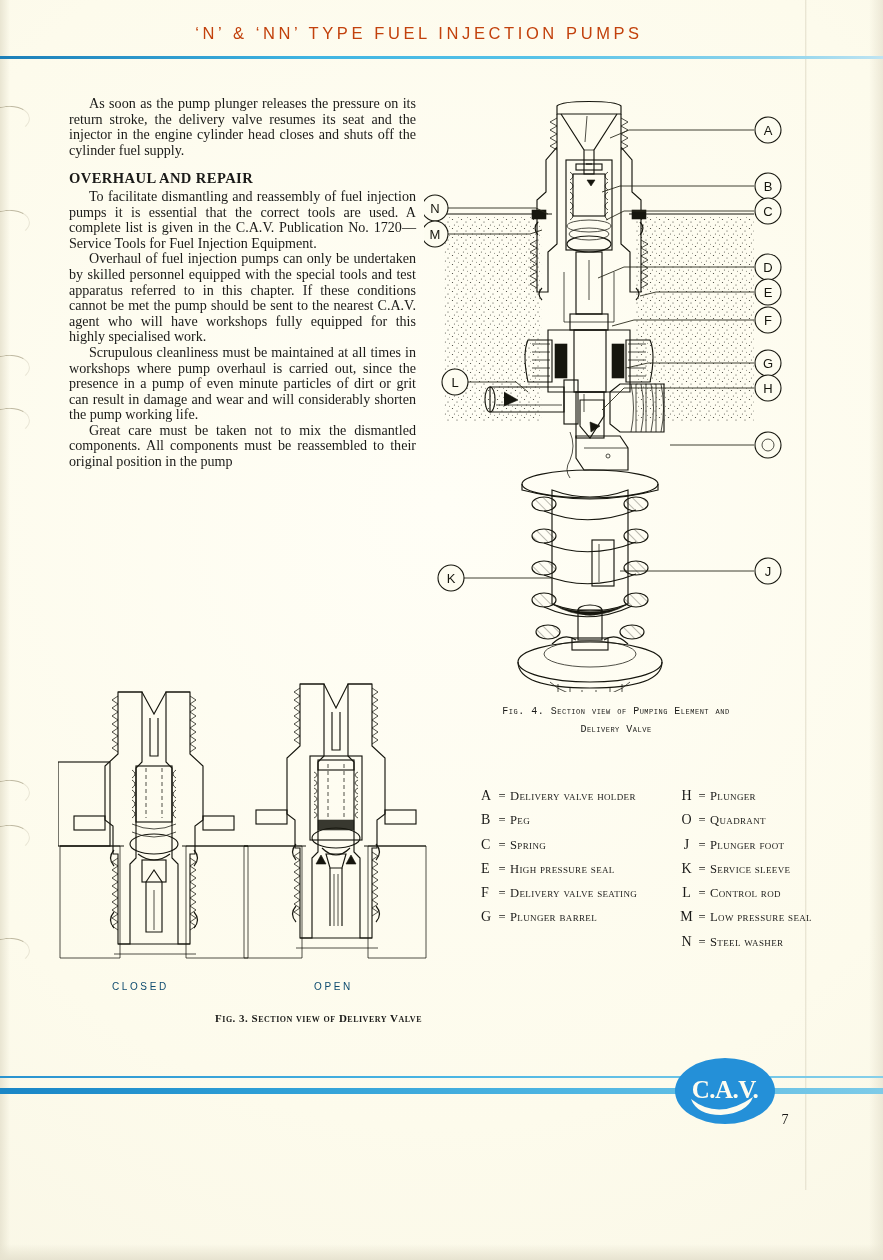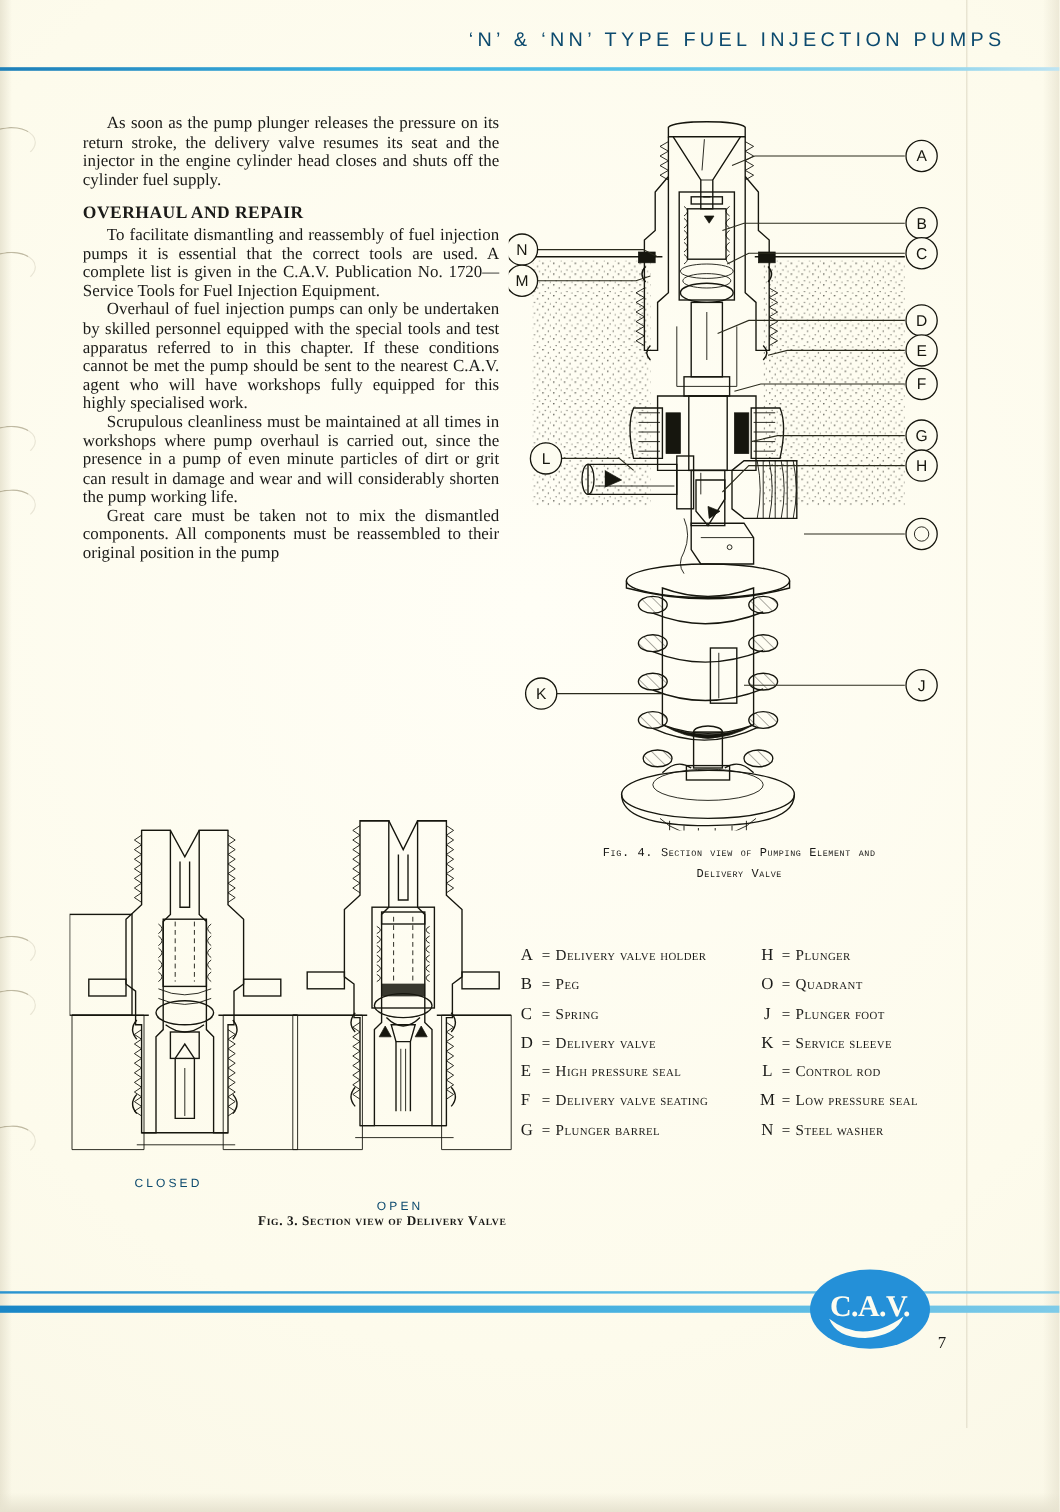--- a/index.html
+++ b/index.html
@@ -31,49 +31,49 @@
     transform:rotate(-6deg);}
   
   .rule{position:absolute;left:0;width:883px;background:#2e9fd4;}
   #rule-header{top:56px;height:3px;
     background:linear-gradient(90deg,#1d7fb8 0%,#3fb4e2 35%,#56c2e8 60%,#8fd4ec 88%,#bfe4f2 100%);}
   #rule-foot-thin{top:1076px;height:2px;
     background:linear-gradient(90deg,#2a93cf 0%,#49b5e3 50%,#86cfe9 100%);}
   #rule-foot-thick{top:1088px;height:6px;
     background:linear-gradient(90deg,#1a86c6 0%,#2e9fd6 30%,#4fb6e2 65%,#7ecbe8 100%);}
   
-  #page-header{position:absolute;left:0;top:24px;width:838px;text-align:right;
+  #page-header{position:absolute;left:0;top:24px;width:838px;text-align:center;
     font-family:"Liberation Sans", sans-serif;
-    font-size:16.5px;letter-spacing:3.6px;color:#0c4a6e;white-space:nowrap;}
+    font-size:16.5px;letter-spacing:3.6px;color:#c2410c;white-space:nowrap;}
   
   #col-text{position:absolute;left:69px;top:96px;width:347px;
     font-size:14.1px;line-height:15.6px;text-align:justify;
     -webkit-hyphens:none;hyphens:none;}
   #col-text p{margin:0;text-indent:20px;}
   h2#section-heading{
     margin:13px 0 2px 0;font-size:14.6px;font-weight:bold;letter-spacing:.4px;
     text-indent:0;}
   #fig4-caption{position:absolute;left:432px;top:703px;width:368px;
     text-align:center;font-size:10px;line-height:18px;
     font-variant:small-caps;letter-spacing:.5px;font-family:Liberation Mono, monospace;}
   #fig3-caption{position:absolute;left:62px;top:1012px;width:360px;
     text-align:right;font-size:11px;
     font-variant:small-caps;letter-spacing:.5px;font-weight:bold;}
   #fig3-labels{position:absolute;left:62px;top:981px;width:360px;height:18px;}
   #fig3-labels span{position:absolute;font-family:"Liberation Sans",sans-serif;
     font-size:10px;letter-spacing:2.6px;color:#0c4a6e;}
   #label-closed{left:50px;}
-  #label-open{left:252px;margin-top:19px;}
+  #label-open{left:252px;}
   
   #legend{position:absolute;left:434px;top:784px;width:366px;
     font-size:12.6px;line-height:24.3px;}
   .legend-col{position:absolute;top:0;}
   #legend-col-left{left:0;width:200px;}
   #legend-col-right{left:198px;width:170px;}
-  .legend-row{white-space:nowrap;height:24.3px;}
+  .legend-row{white-space:nowrap;height:24.3px;margin-left:47px;}
   .legend-key{display:inline-block;width:13px;text-align:left;font-size:14px;}
   .legend-eq{display:inline-block;width:16px;text-align:center;}
   .legend-val{font-variant:small-caps;letter-spacing:.35px;}
   #legend-col-right .legend-key{width:15px;text-align:center;}
   
   #page-number{position:absolute;left:770px;top:1112px;width:30px;
     text-align:center;font-size:14px;}
   
   #cav-logo{position:absolute;left:673px;top:1055px;width:104px;height:72px;}
   
@@ -365,21 +365,20 @@
 <div id="fig4-caption">
   <div>Fig. 4.  Section view of Pumping Element and</div>
   <div>Delivery Valve</div>
 </div>
 
 <div id="legend">
   <div class="legend-col" id="legend-col-left">
     <div class="legend-row"><span class="legend-key">A</span><span class="legend-eq">=</span><span class="legend-val">Delivery valve holder</span></div>
     <div class="legend-row"><span class="legend-key">B</span><span class="legend-eq">=</span><span class="legend-val">Peg</span></div>
     <div class="legend-row"><span class="legend-key">C</span><span class="legend-eq">=</span><span class="legend-val">Spring</span></div>
-    <div class="legend-row"><span class="legend-key">D</span><span class="legend-eq">=</span><span class="legend-val">Delivery valve</span></div>
     <div class="legend-row"><span class="legend-key">E</span><span class="legend-eq">=</span><span class="legend-val">High pressure seal</span></div>
     <div class="legend-row"><span class="legend-key">F</span><span class="legend-eq">=</span><span class="legend-val">Delivery valve seating</span></div>
     <div class="legend-row"><span class="legend-key">G</span><span class="legend-eq">=</span><span class="legend-val">Plunger barrel</span></div>
   </div>
   <div class="legend-col" id="legend-col-right">
     <div class="legend-row"><span class="legend-key">H</span><span class="legend-eq">=</span><span class="legend-val">Plunger</span></div>
     <div class="legend-row"><span class="legend-key">O</span><span class="legend-eq">=</span><span class="legend-val">Quadrant</span></div>
     <div class="legend-row"><span class="legend-key">J</span><span class="legend-eq">=</span><span class="legend-val">Plunger foot</span></div>
     <div class="legend-row"><span class="legend-key">K</span><span class="legend-eq">=</span><span class="legend-val">Service sleeve</span></div>
     <div class="legend-row"><span class="legend-key">L</span><span class="legend-eq">=</span><span class="legend-val">Control rod</span></div>

